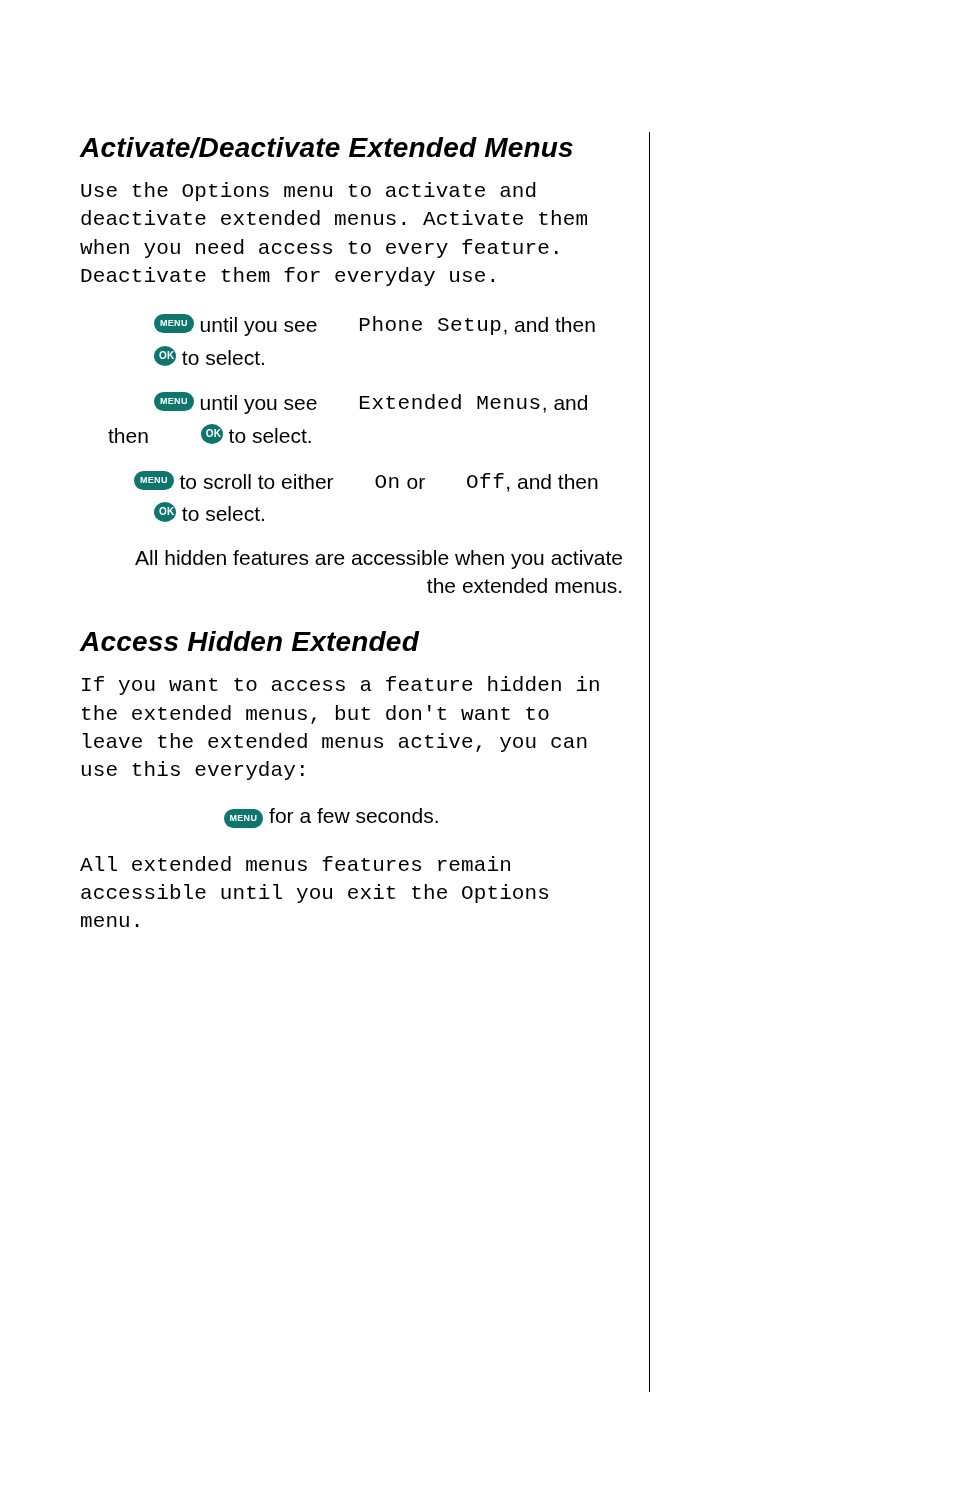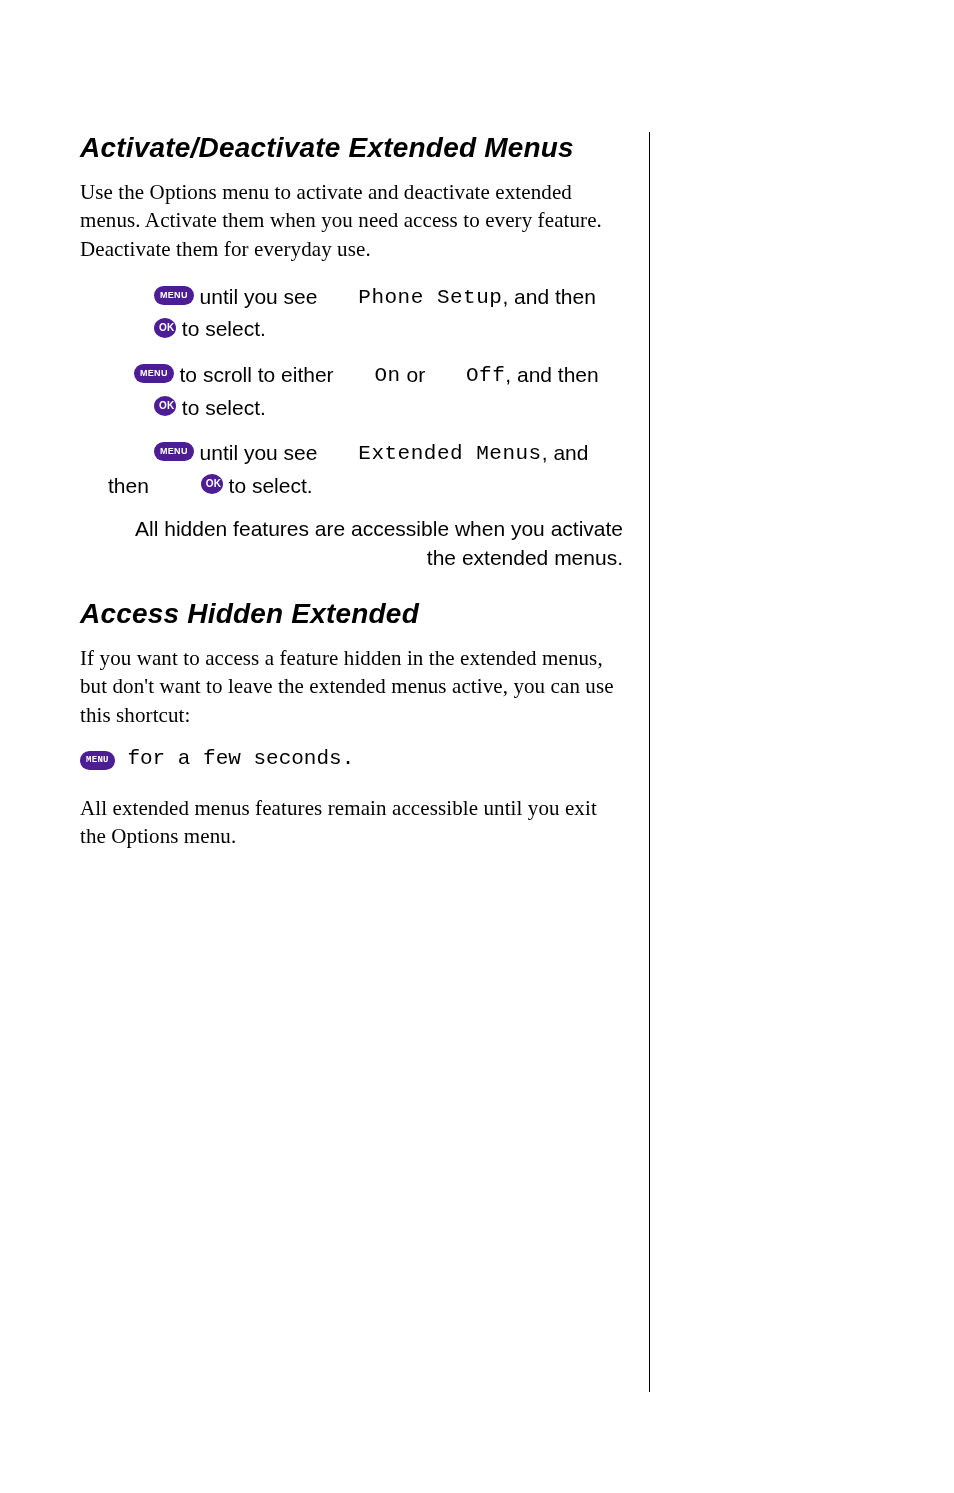--- a/index.html
+++ b/index.html
@@ -25,21 +25,21 @@
   }
   h2.sec-title {
     font-family: Helvetica, Arial, sans-serif;
     font-weight: 700;
     font-style: italic;
     font-size: 28px;
     margin: 0 0 14px 0;
     letter-spacing: 0.2px;
   }
   p.body {
-    font-family: Liberation Serif, serif;
+    font-family: Liberation Mono, monospace;
     font-weight: 300;
     font-size: 21px;
     line-height: 1.35;
     margin: 0 0 18px 0;
     letter-spacing: 0.1px;
   }
   .step {
     margin-left: 28px;
     font-size: 21px;
     line-height: 1.45;
@@ -51,21 +51,21 @@
   .step .pill-menu,
   .step .pill-ok {
     vertical-align: middle;
   }
   .step .gap {
     display: inline-block;
     width: 46px;
   }
   .pill-menu, .pill-ok {
     display: inline-block;
-    background: #4c1d95;
+    background: #0f766e;
     color: #fff;
     font-size: 9px;
     font-weight: 700;
     line-height: 1;
     padding: 5px 6px 5px 6px;
     border-radius: 12px;
     position: relative;
     top: -2px;
     letter-spacing: 0.3px;
   }
@@ -85,55 +85,54 @@
   }
   .note {
     margin-left: 28px;
     font-size: 21px;
     line-height: 1.35;
     font-weight: 300;
     margin-bottom: 26px;
     text-align: right;
   }
   .instr {
-    text-align: left;
+    text-align: center;
     padding-right: 40px;
     margin: 14px 0 22px 0;
     font-size: 21px;
     font-weight: 300;
-    font-family: Liberation Mono, monospace;
   }
 </style>
 </head>
 <body>
 
 <div class="page">
   <div class="content">
 
     <h2 class="sec-title">Activate/Deactivate Extended Menus</h2>
 
     <p class="body">Use the Options menu to activate and deactivate extended menus. Activate them when you need access to every feature. Deactivate them for everyday use.</p>
 
     <div class="step">
       <span class="gap"></span><span class="pill-menu">MENU</span><span class="seg"> until you see </span><span class="lcd">Phone Setup</span><span class="seg">, and then </span><span class="gap"></span><span class="pill-ok">OK</span><span class="seg"> to select.</span>
     </div>
 
     <div class="step">
-      <span class="gap" style="width:26px"></span><span class="pill-menu">MENU</span><span class="seg"> to scroll to either </span><span class="lcd">On</span><span class="seg"> or </span><span class="lcd">Off</span><span class="seg">, and then </span><span class="gap"></span><span class="pill-ok">OK</span><span class="seg"> to select.</span>
+      <span class="gap"></span><span class="pill-menu">MENU</span><span class="seg"> until you see </span><span class="lcd">Extended Menus</span><span class="seg">, and then </span><span class="gap"></span><span class="pill-ok">OK</span><span class="seg"> to select.</span>
     </div>
 
     <div class="step">
-      <span class="gap"></span><span class="pill-menu">MENU</span><span class="seg"> until you see </span><span class="lcd">Extended Menus</span><span class="seg">, and then </span><span class="gap"></span><span class="pill-ok">OK</span><span class="seg"> to select.</span>
+      <span class="gap" style="width:26px"></span><span class="pill-menu">MENU</span><span class="seg"> to scroll to either </span><span class="lcd">On</span><span class="seg"> or </span><span class="lcd">Off</span><span class="seg">, and then </span><span class="gap"></span><span class="pill-ok">OK</span><span class="seg"> to select.</span>
     </div>
 
     <div class="note">All hidden features are accessible when you activate the extended menus.</div>
 
     <h2 class="sec-title">Access Hidden Extended</h2>
 
-    <p class="body">If you want to access a feature hidden in the extended menus, but don't want to leave the extended menus active, you can use this shortcut:</p>
+    <p class="body">If you want to access a feature hidden in the extended menus, but don't want to leave the extended menus active, you can use this everyday:</p>
 
     <div class="instr">
       <span class="pill-menu">MENU</span><span class="seg"> for a few seconds.</span>
     </div>
 
     <p class="body">All extended menus features remain accessible until you exit the Options menu.</p>
 
   </div>
 </div>
 

